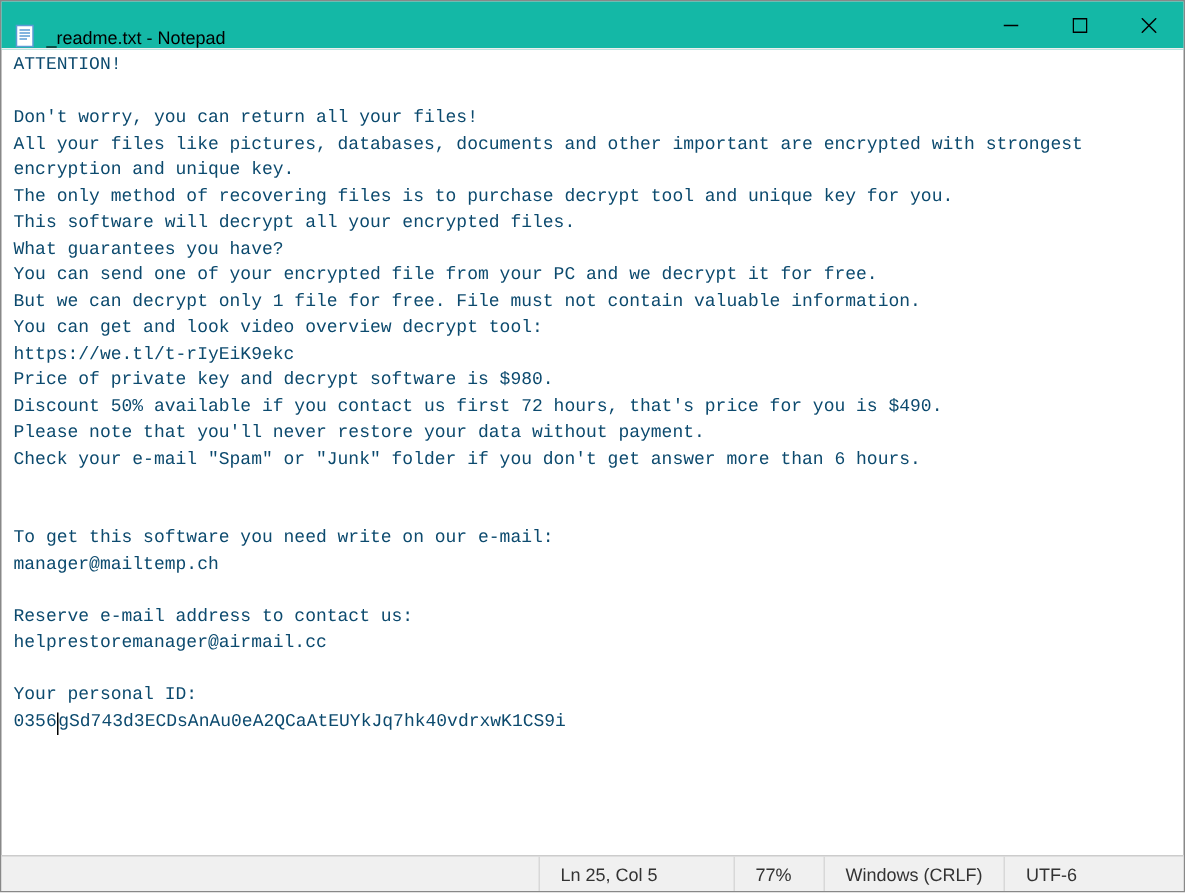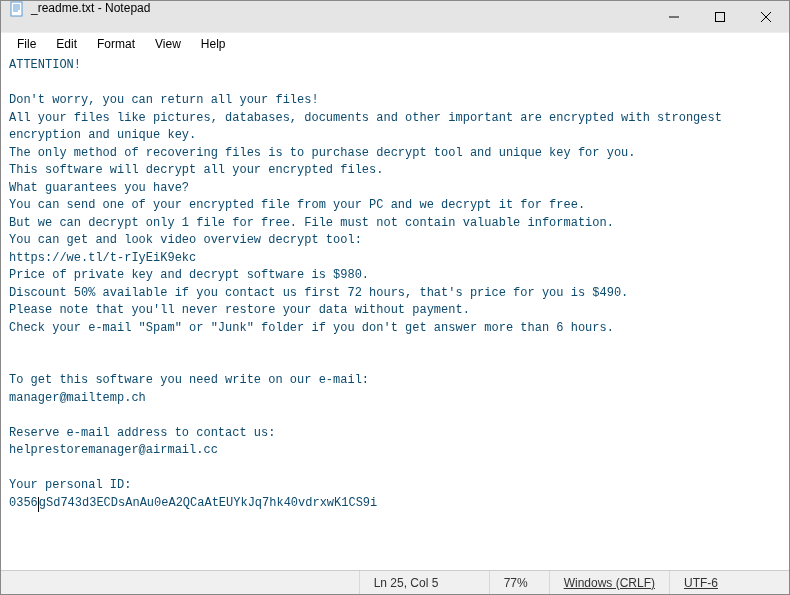--- a/index.html
+++ b/index.html
@@ -14,23 +14,23 @@
     .window {
       width: 790px;
       height: 595px;
       border: 1px solid #888;
       display: flex;
       flex-direction: column;
       background: #fff;
     }
     .titlebar {
       height: 32px;
-      background: #e5e5e5;
+      background: #14b8a6;
       display: flex;
-      align-items: flex-start;
+      align-items: flex-end;
       padding-left: 8px;
       border-bottom: 1px solid #eee;
     }
     .titlebar-icon {
       width: 16px; height: 16px;
       margin-right: 6px;
       display: inline-flex; align-items: center; justify-content: center;
     }
     .titlebar-title {
       font-size: 12px;
@@ -86,21 +86,21 @@
     }
     .statusbar .spacer { flex: 1; }
     .statusbar .cell {
       padding: 0 14px;
       border-left: 1px solid #d8d8d8;
       height: 100%;
       display: flex; align-items: center;
       min-width: 60px;
     }
     .statusbar .cell.first { border-left: 1px solid #d8d8d8; min-width: 130px; }
-    .statusbar .cell.wide { min-width: 120px; text-decoration: underline; }
+    .statusbar .cell.wide { min-width: 120px; }
   </style>
 </head>
 <body>
 
 <div class="window">
 
   <div class="titlebar">
     <span class="titlebar-icon">
       <svg width="16" height="16" viewBox="0 0 16 16">
         <rect x="2" y="1" width="11" height="14" fill="#fff" stroke="#5b9bd5" stroke-width="1"></rect>
@@ -124,27 +124,20 @@
       </div>
       <div class="winbtn close">
         <svg width="10" height="10" viewBox="0 0 10 10">
             <line x1="0" y1="0" x2="10" y2="10" stroke="#000" stroke-width="1"></line>
             <line x1="10" y1="0" x2="0" y2="10" stroke="#000" stroke-width="1"></line>
           </svg>
       </div>
     </div>
   </div>
 
-  <div class="menubar">
-    <span class="menuitem">File</span>
-    <span class="menuitem">Edit</span>
-    <span class="menuitem">Format</span>
-    <span class="menuitem">View</span>
-    <span class="menuitem">Help</span>
-  </div>
 
   <div class="content"><span>ATTENTION!
 
 Don't worry, you can return all your files!
 All your files like pictures, databases, documents and other important are encrypted with strongest encryption and unique key.
 The only method of recovering files is to purchase decrypt tool and unique key for you.
 This software will decrypt all your encrypted files.
 What guarantees you have?
 You can send one of your encrypted file from your PC and we decrypt it for free.
 But we can decrypt only 1 file for free. File must not contain valuable information.

